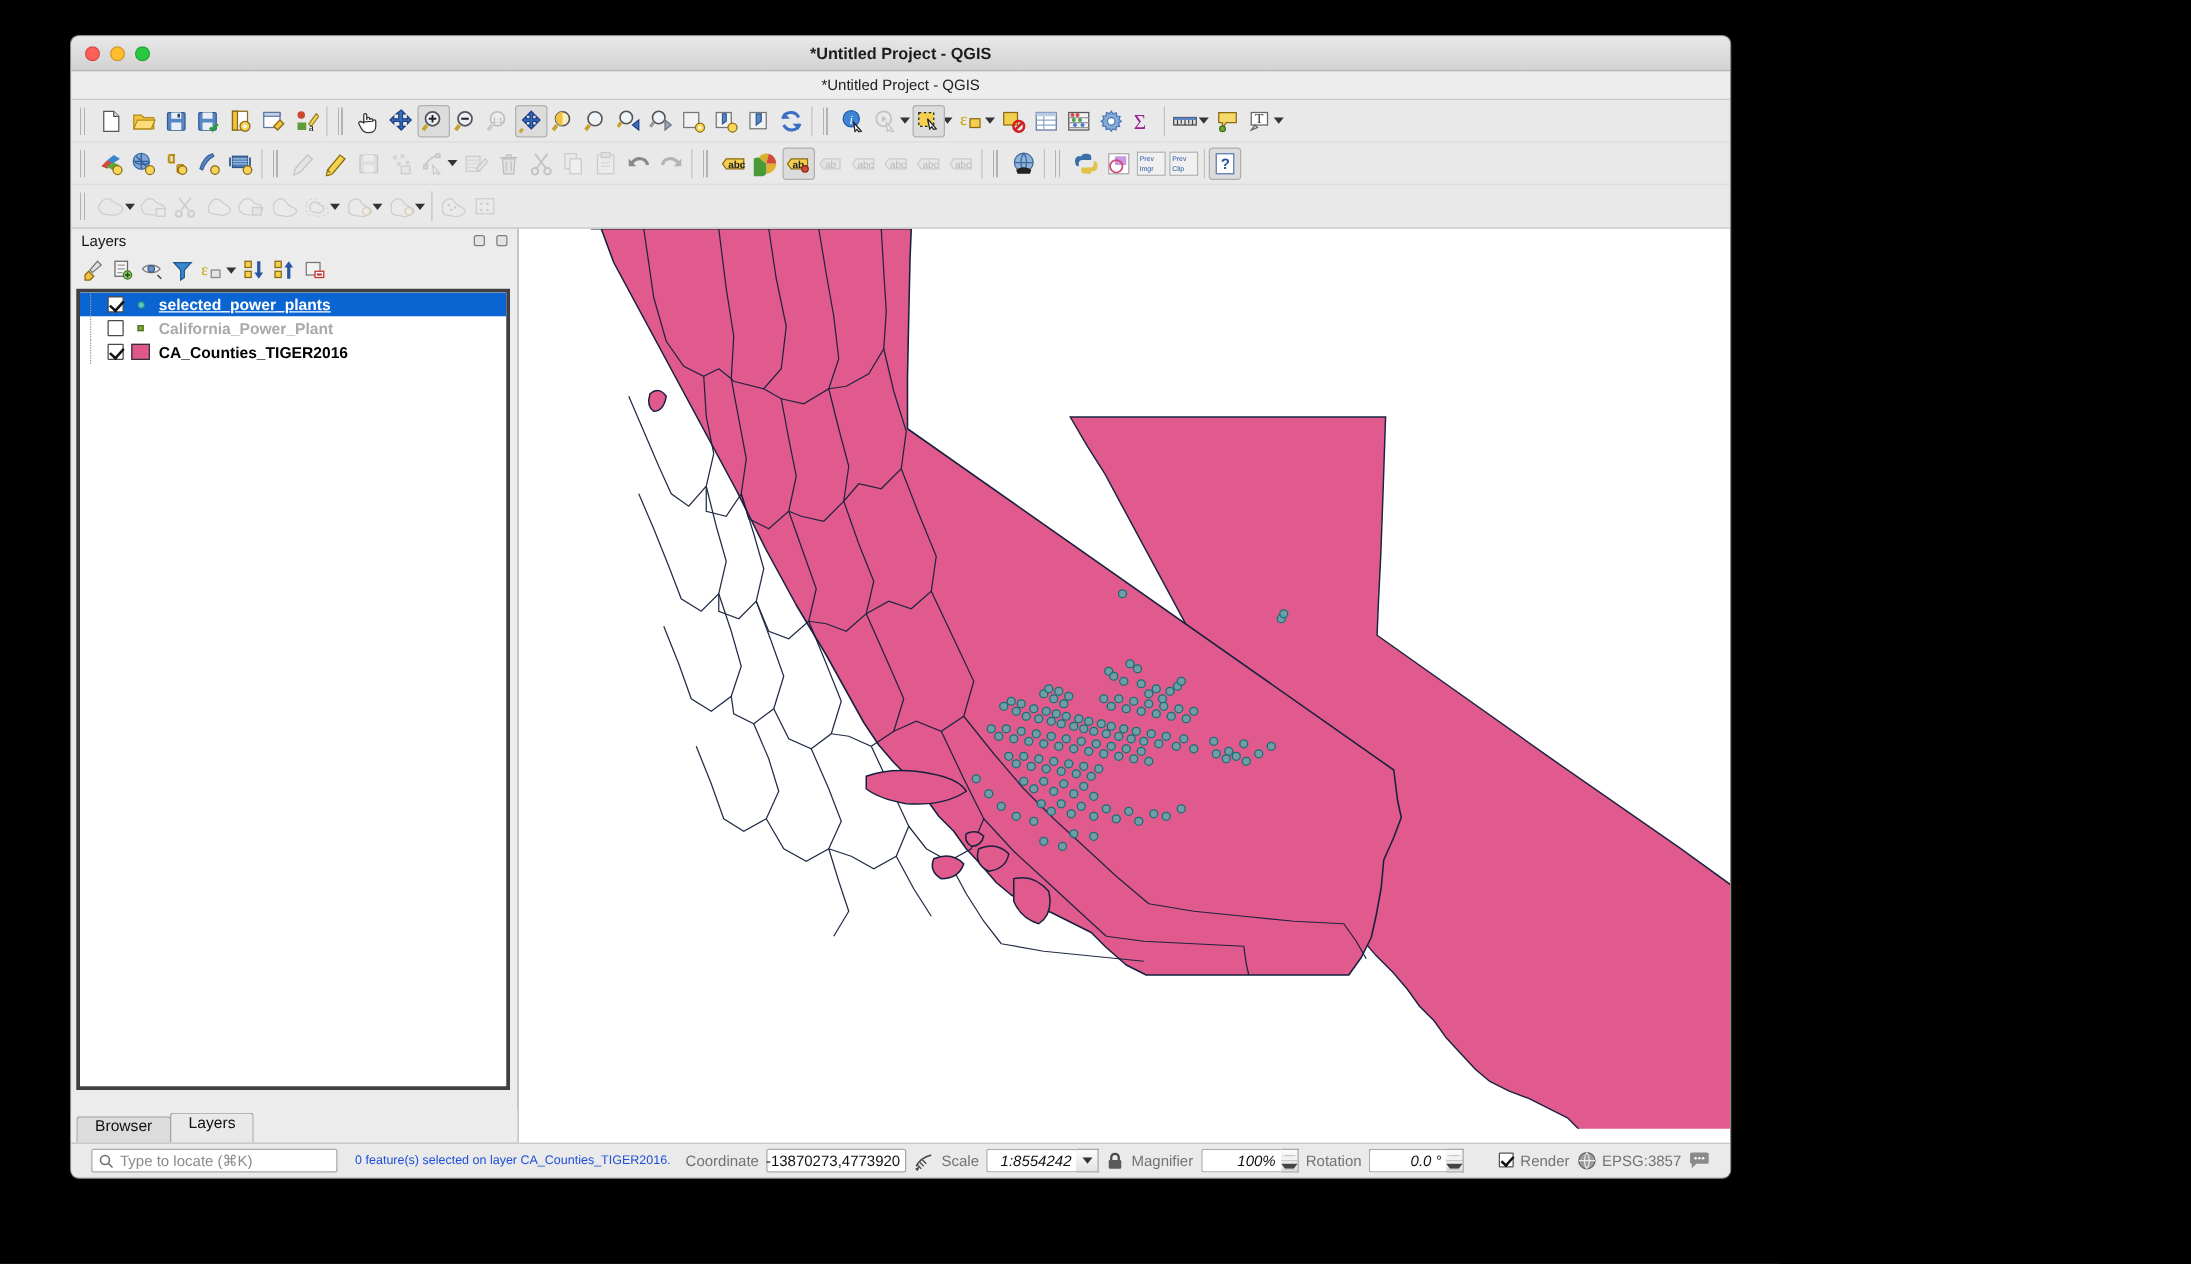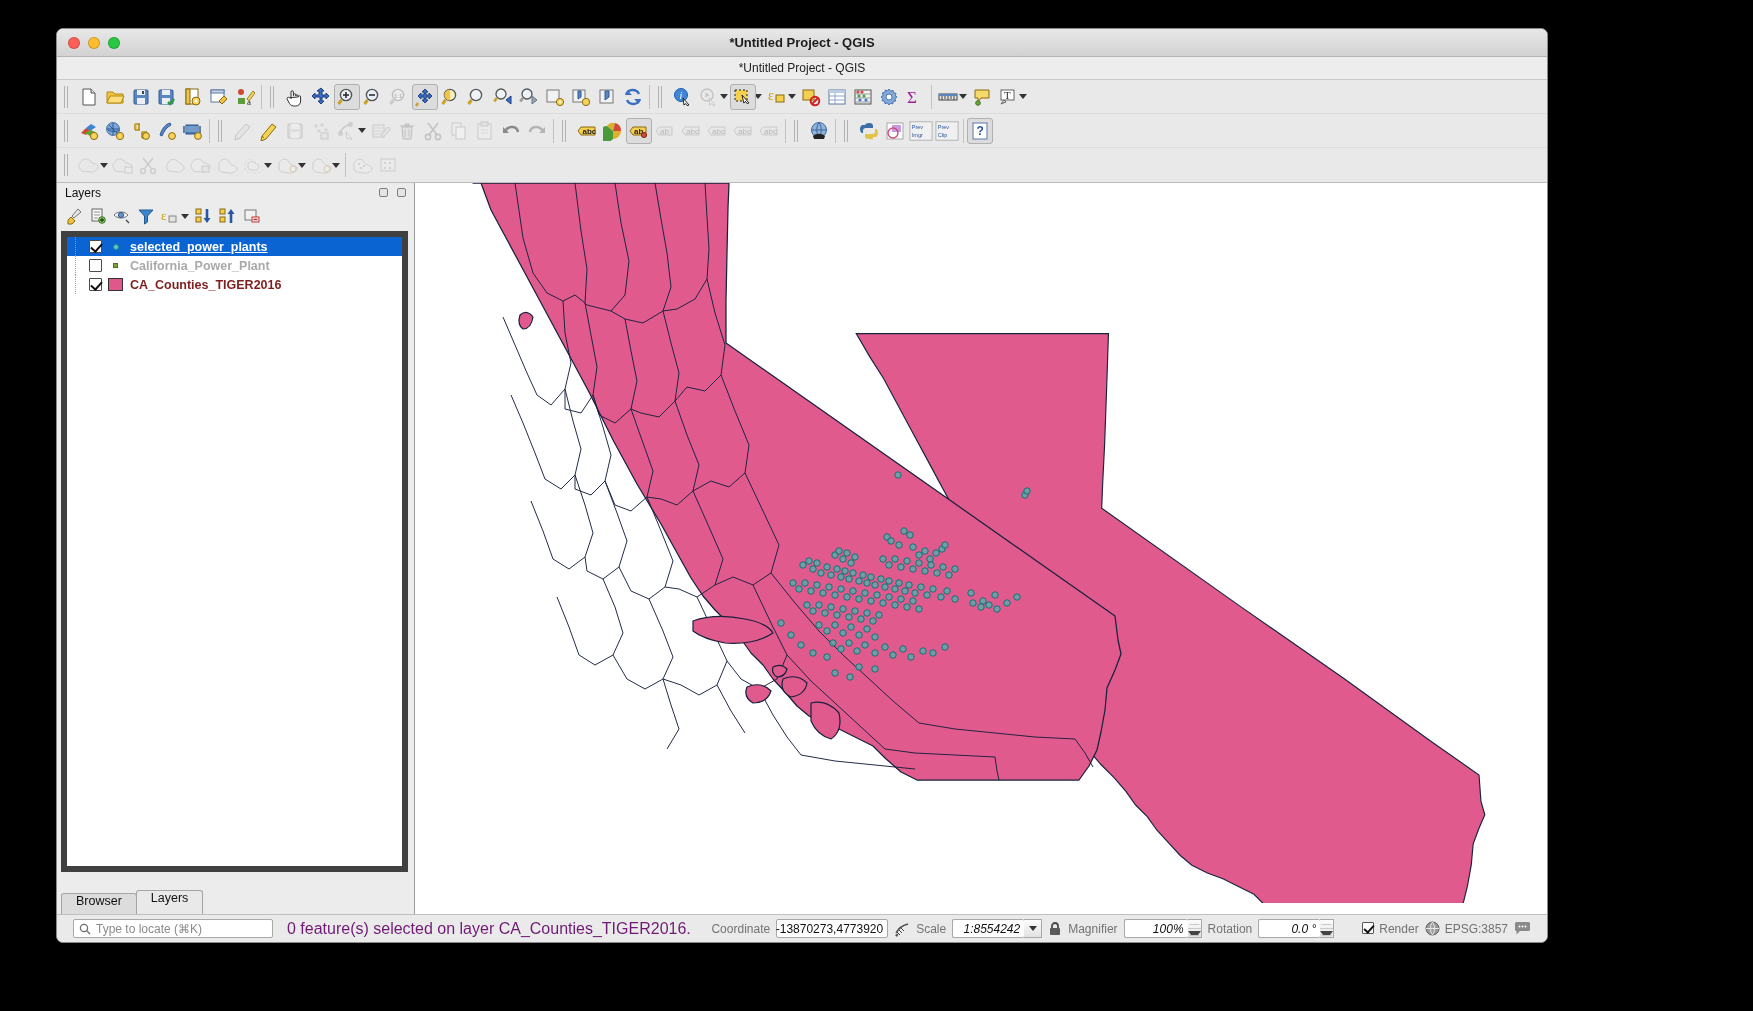--- a/index.html
+++ b/index.html
@@ -6,21 +6,21 @@
   html, body {
     margin: 0; padding: 0;
     width: 1753px; height: 1011px;
     background: #000;
     font-family: "Liberation Sans", sans-serif;
     overflow: hidden;
   }
   #app-window {
     position: absolute;
     left: 56px; top: 28px;
-    width: 1492px; height: 915px;
+    width: 1329px; height: 915px;
     background: #ececec;
     border: 1px solid #8a8a8a;
     border-radius: 7px;
     overflow: hidden;
     display: flex;
     flex-direction: column;
     box-shadow: 0 3px 14px rgba(0,0,0,0.55);
   }
   
   .titlebar {
@@ -98,21 +98,21 @@
   .panel-btns { position: absolute; right: 8px; top: 5px; display: flex; gap: 9px; }
   .pbtn { width: 9px; height: 9px; border: 1px solid #7d7d7d; border-radius: 2px; background: #e4e4e4; }
   .layer-toolbar {
     height: 26px; display: flex; align-items: center; gap: 2px;
     padding-left: 6px;
   }
   .ltbtn { width: 22px; height: 22px; display: flex; align-items: center; justify-content: center; }
   .layers-tree {
     flex: 1 1 auto;
     background: #fff;
-    border: 6px solid #404040;
+    border: 3px solid #404040;
     margin: 2px 6px 16px 4px;
     overflow: hidden;
   }
   .layer-row {
     display: flex; align-items: center;
     height: 19px;
     padding-left: 22px;
     font-size: 12.5px;
     position: relative;
   }
@@ -128,21 +128,21 @@
   }
   .cbx.checked::after {
     content: ""; position: absolute; left: 3px; top: 0px;
     width: 5px; height: 9px; border: solid #111; border-width: 0 2px 2px 0;
     transform: rotate(42deg);
   }
   .swatch { width: 15px; height: 13px; margin-right: 7px; flex: 0 0 15px; display: flex; align-items: center; justify-content: center; }
   .swatch .poly { width: 15px; height: 13px; background: #e0578c; border: 1px solid #333; }
   .swatch .ptblue { width: 6px; height: 6px; background: #5ec8c8; border: 1px solid #2c8a8a; border-radius: 50%; }
   .swatch .ptgreen { width: 5px; height: 5px; background: #7aa93c; border: 1px solid #4e7021; }
-  .lname { font-size: 12.5px; color: #7f1d1d; white-space: nowrap; }
+  .lname { font-size: 12.5px; color: #000000; white-space: nowrap; }
   .lname.dimmed { color: #a9a9a9; }
   .lname.bold { font-weight: bold; }
   .panel-tabs {
     height: 26px; display: flex; align-items: flex-end; padding-left: 4px; gap: 0;
     background: #ececec;
   }
   .ptab {
     height: 21px; padding: 0 14px;
     display: flex; align-items: flex-start;
     font-size: 12.5px; color: #111;
@@ -164,21 +164,21 @@
     font-size: 12px; color: #1c1c1c;
     padding: 0 16px; gap: 6px;
   }
   .locate {
     width: 200px; height: 19px;
     border: 1px solid #a9a9a9; background: #fff;
     display: flex; align-items: center; gap: 5px; padding: 0 5px;
     border-radius: 2px;
   }
   .locate .txt { color: #8b8b8b; font-size: 12px; }
-  .status-msg { margin-left: 8px; color: #701a75; font-size: 16px; white-space: nowrap; }
+  .status-msg { margin-left: 8px; color: #1d4ed8; font-size: 10px; white-space: nowrap; }
   .sb-label { font-size: 12px; color: #737373; white-space: nowrap; }
   .sb-field {
     height: 19px; border: 1px solid #a9a9a9; background: #fff;
     display: flex; align-items: center; padding: 0 4px;
     font-size: 12px; color: #111; border-radius: 2px; justify-content: flex-end;
   }
   .sb-combo { display: flex; align-items: stretch; font-style: italic; }
   .sb-combo .arrowbox {
     width: 18px; border: 1px solid #a9a9a9; border-left: none;
     background: linear-gradient(#fcfcfc,#e2e2e2);

